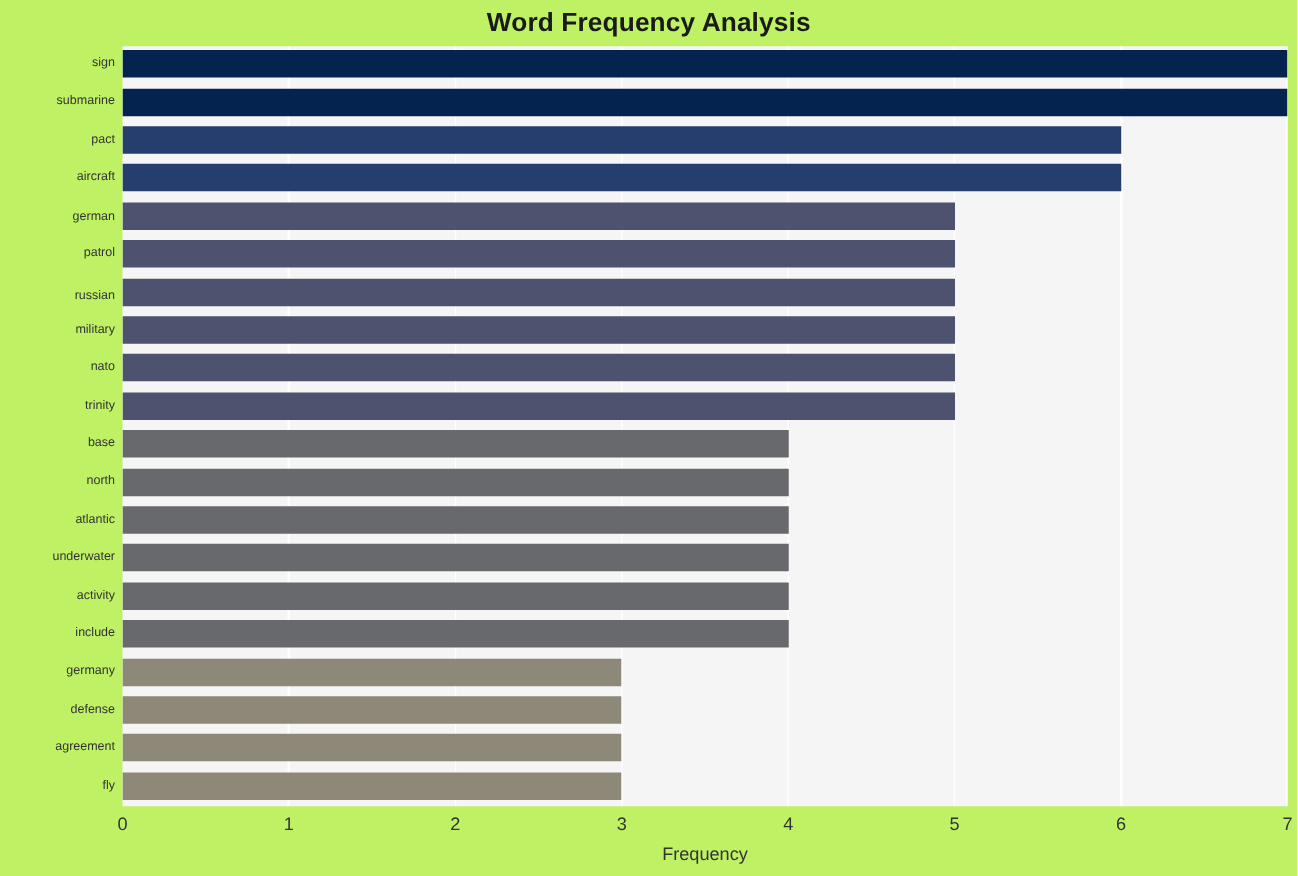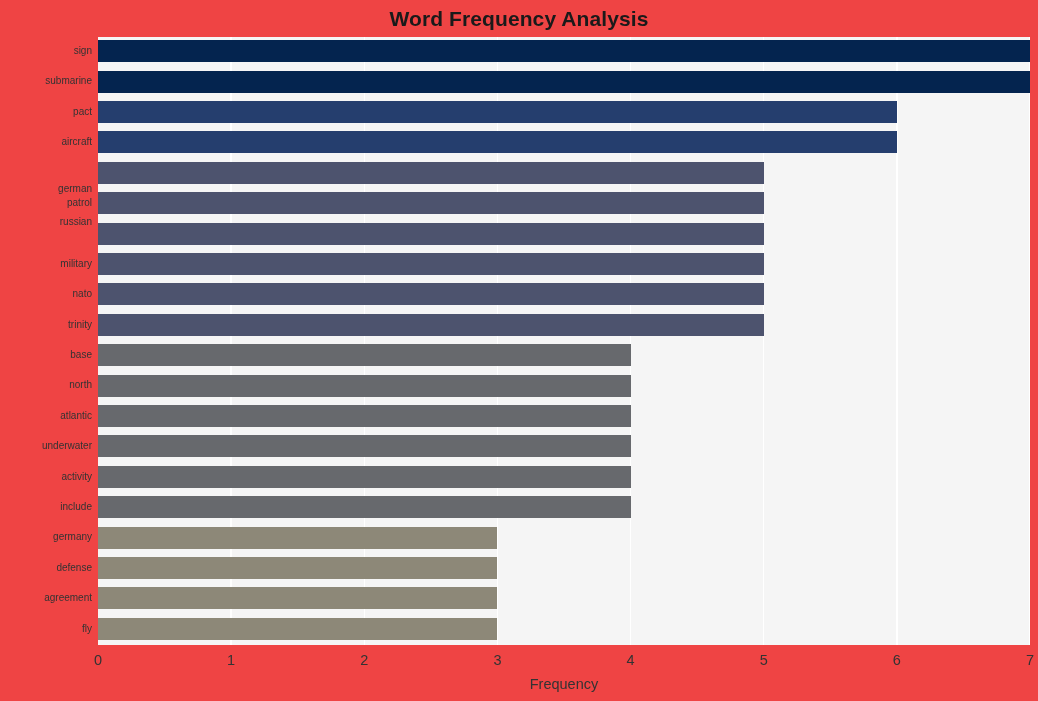--- a/index.html
+++ b/index.html
@@ -121,21 +121,21 @@
     width: 932px;
     text-align: center;
     font-size: 14.5px;
     color: #333333;
     line-height: 20px;
   }
 </style>
 </head>
 <body>
 
-<div id="figure" style="background: #ef4444;">
+<div id="figure" style="background: #bef264;">
 
   <div id="chart-title" style="color: rgb(26, 26, 26);">Word Frequency Analysis</div>
 
   <div id="plot-area" style="background: rgb(245, 245, 245);">
     <div id="grid-layer">
         <div class="gridline" style="left: 132.443px; background: rgb(255, 255, 255);"></div>
         <div class="gridline" style="left: 265.586px; background: rgb(255, 255, 255);"></div>
         <div class="gridline" style="left: 398.729px; background: rgb(255, 255, 255);"></div>
         <div class="gridline" style="left: 531.871px; background: rgb(255, 255, 255);"></div>
         <div class="gridline" style="left: 665.014px; background: rgb(255, 255, 255);"></div>
@@ -204,23 +204,23 @@
           <div class="bar" title="fly: 3" style="width: 399.429px; background: rgb(141, 136, 120);"></div>
         </div>
       </div>
   </div>
 
   <div id="y-axis">
       <div class="y-tick-label" style="top: 0px; color: rgb(51, 51, 51);">sign</div>
       <div class="y-tick-label" style="top: 30.4px; color: rgb(51, 51, 51);">submarine</div>
       <div class="y-tick-label" style="top: 60.8px; color: rgb(51, 51, 51); padding-left: 24px;">pact</div>
       <div class="y-tick-label" style="top: 91.2px; color: rgb(51, 51, 51);">aircraft</div>
-      <div class="y-tick-label" style="top: 138px; color: rgb(51, 51, 51);">german</div>
+      <div class="y-tick-label" style="top: 123px; color: rgb(51, 51, 51);">german</div>
       <div class="y-tick-label" style="top: 152px; color: rgb(51, 51, 51);">patrol</div>
-      <div class="y-tick-label" style="top: 171px; color: rgb(51, 51, 51);">russian</div>
+      <div class="y-tick-label" style="top: 186px; color: rgb(51, 51, 51);">russian</div>
       <div class="y-tick-label" style="top: 212.8px; color: rgb(51, 51, 51);">military</div>
       <div class="y-tick-label" style="top: 243.2px; color: rgb(51, 51, 51); padding-left: 9px;">nato</div>
       <div class="y-tick-label" style="top: 273.6px; color: rgb(51, 51, 51);">trinity</div>
       <div class="y-tick-label" style="top: 304px; color: rgb(51, 51, 51);">base</div>
       <div class="y-tick-label" style="top: 334.4px; color: rgb(51, 51, 51);">north</div>
       <div class="y-tick-label" style="top: 364.8px; color: rgb(51, 51, 51);">atlantic</div>
       <div class="y-tick-label" style="top: 395.2px; color: rgb(51, 51, 51);">underwater</div>
       <div class="y-tick-label" style="top: 425.6px; color: rgb(51, 51, 51);">activity</div>
       <div class="y-tick-label" style="top: 456px; color: rgb(51, 51, 51);">include</div>
       <div class="y-tick-label" style="top: 486.4px; color: rgb(51, 51, 51); padding-left: 24px;">germany</div>

